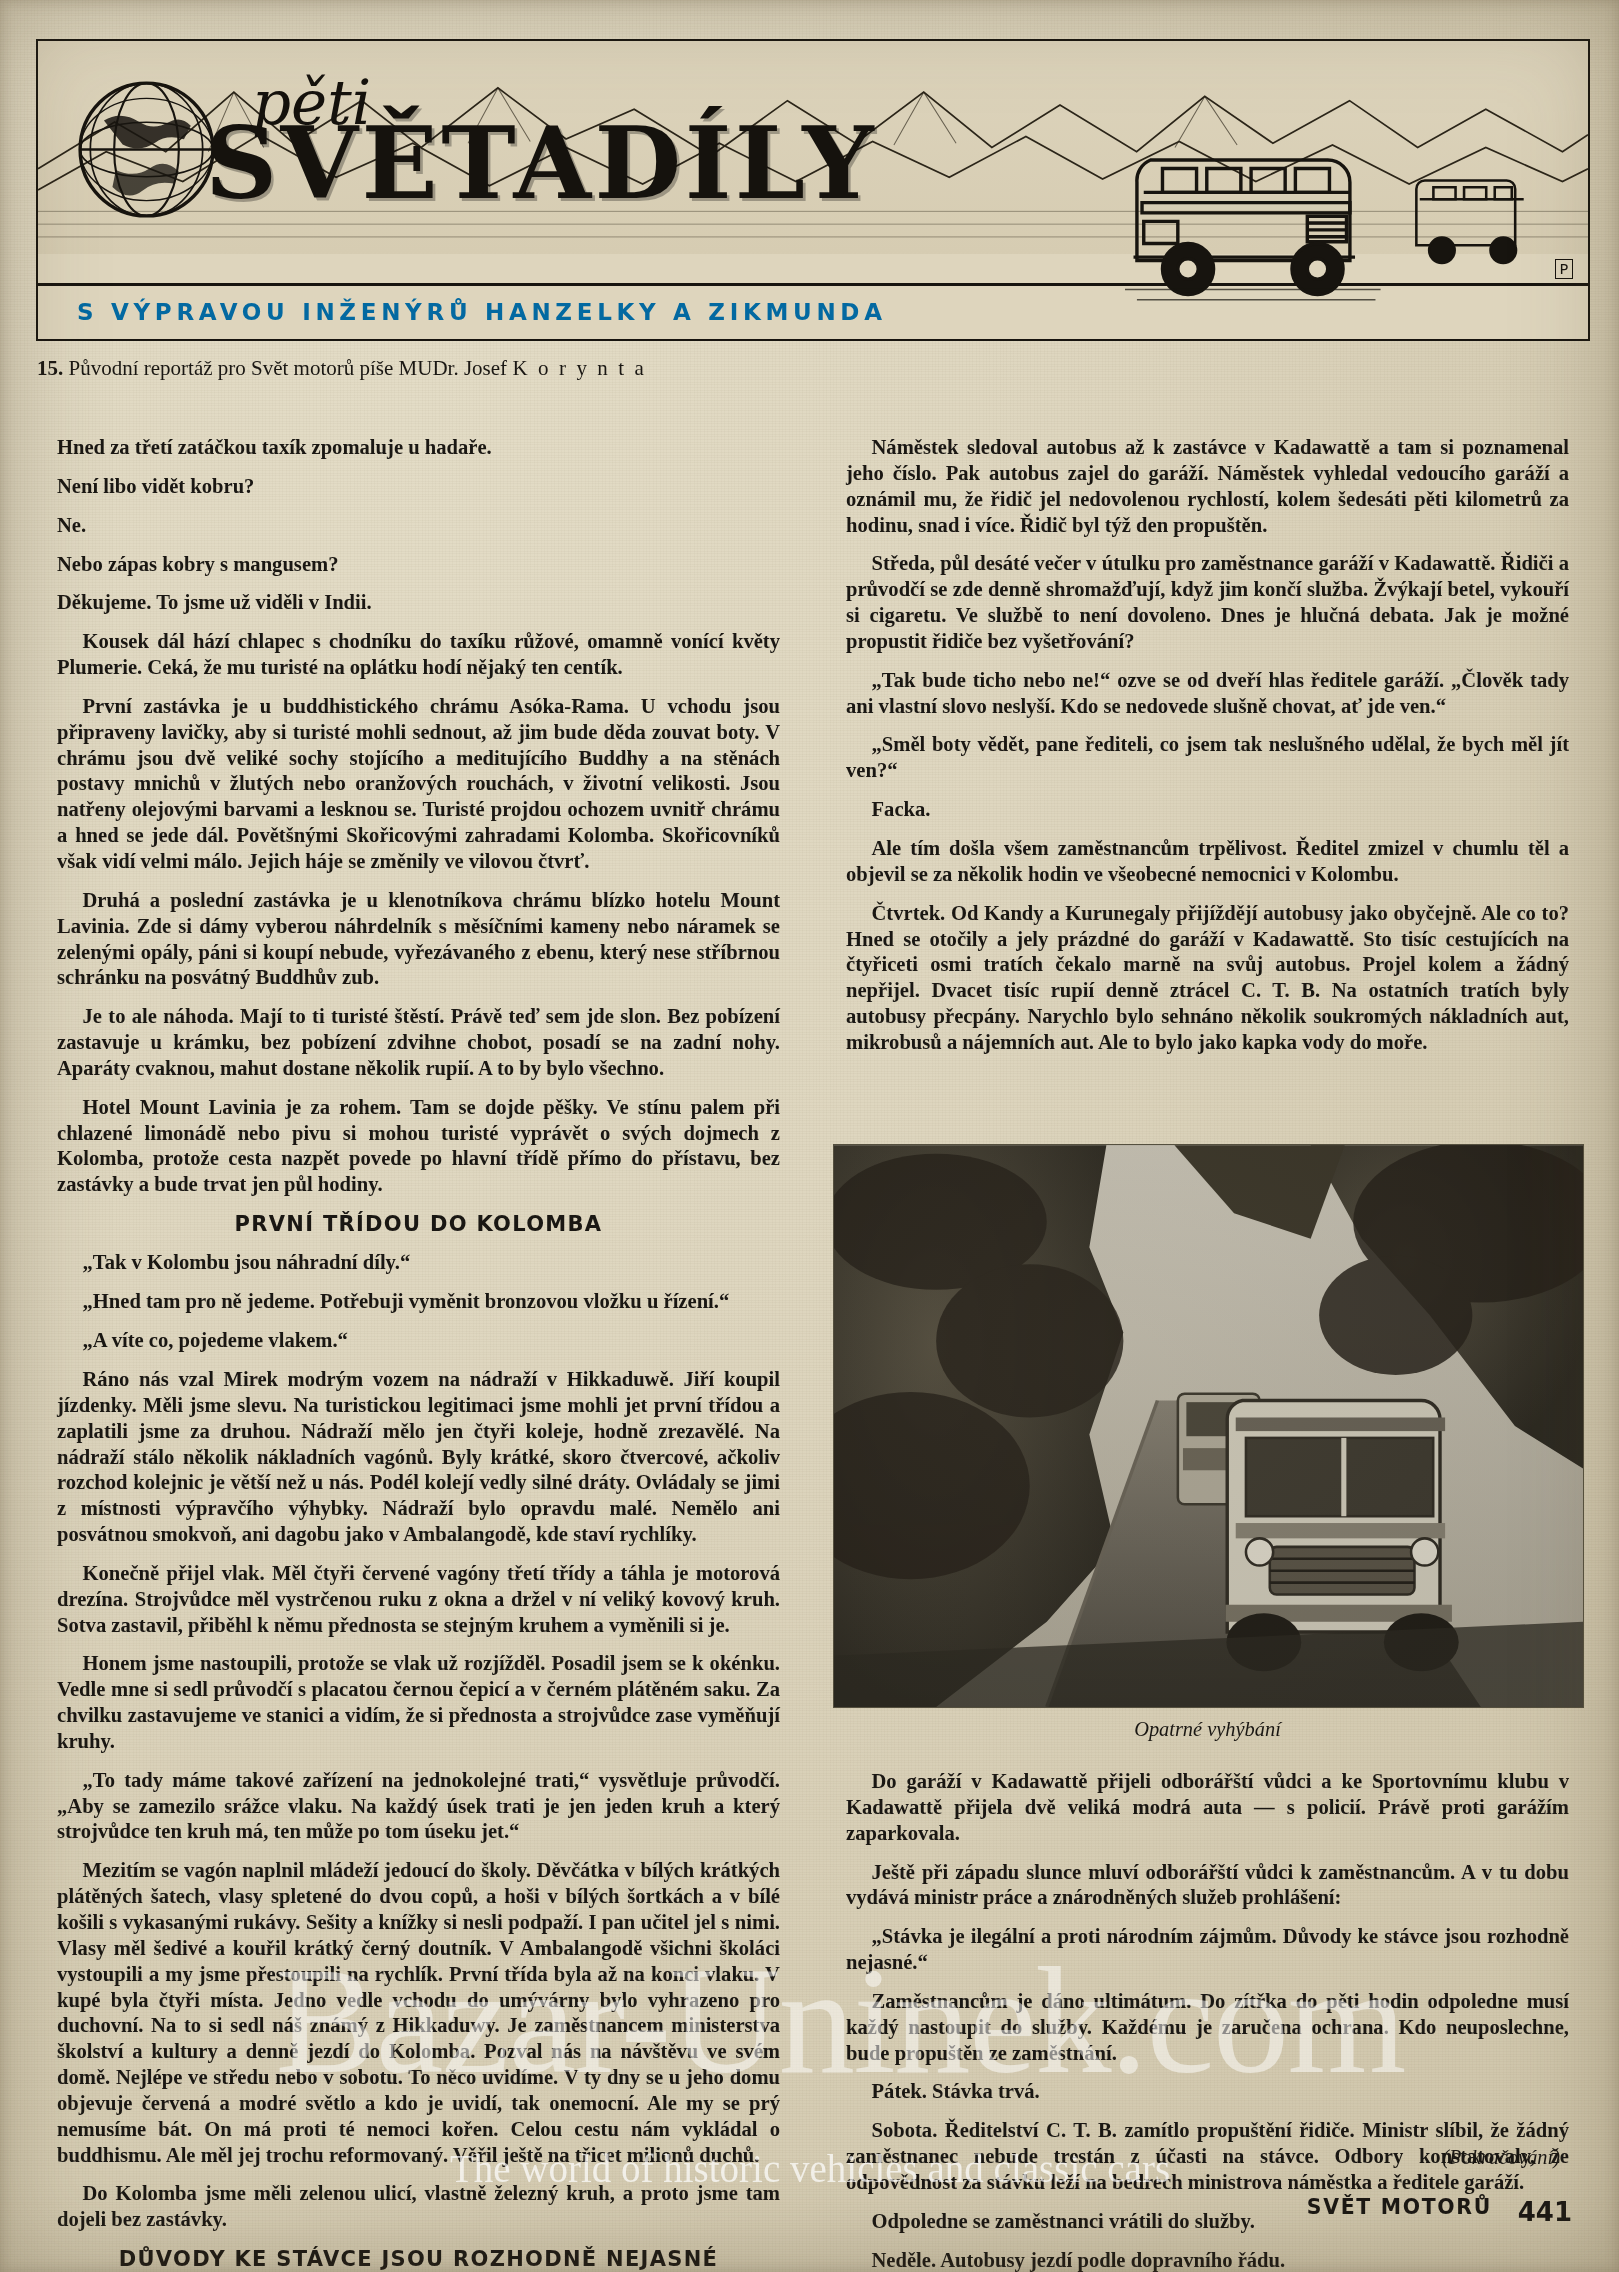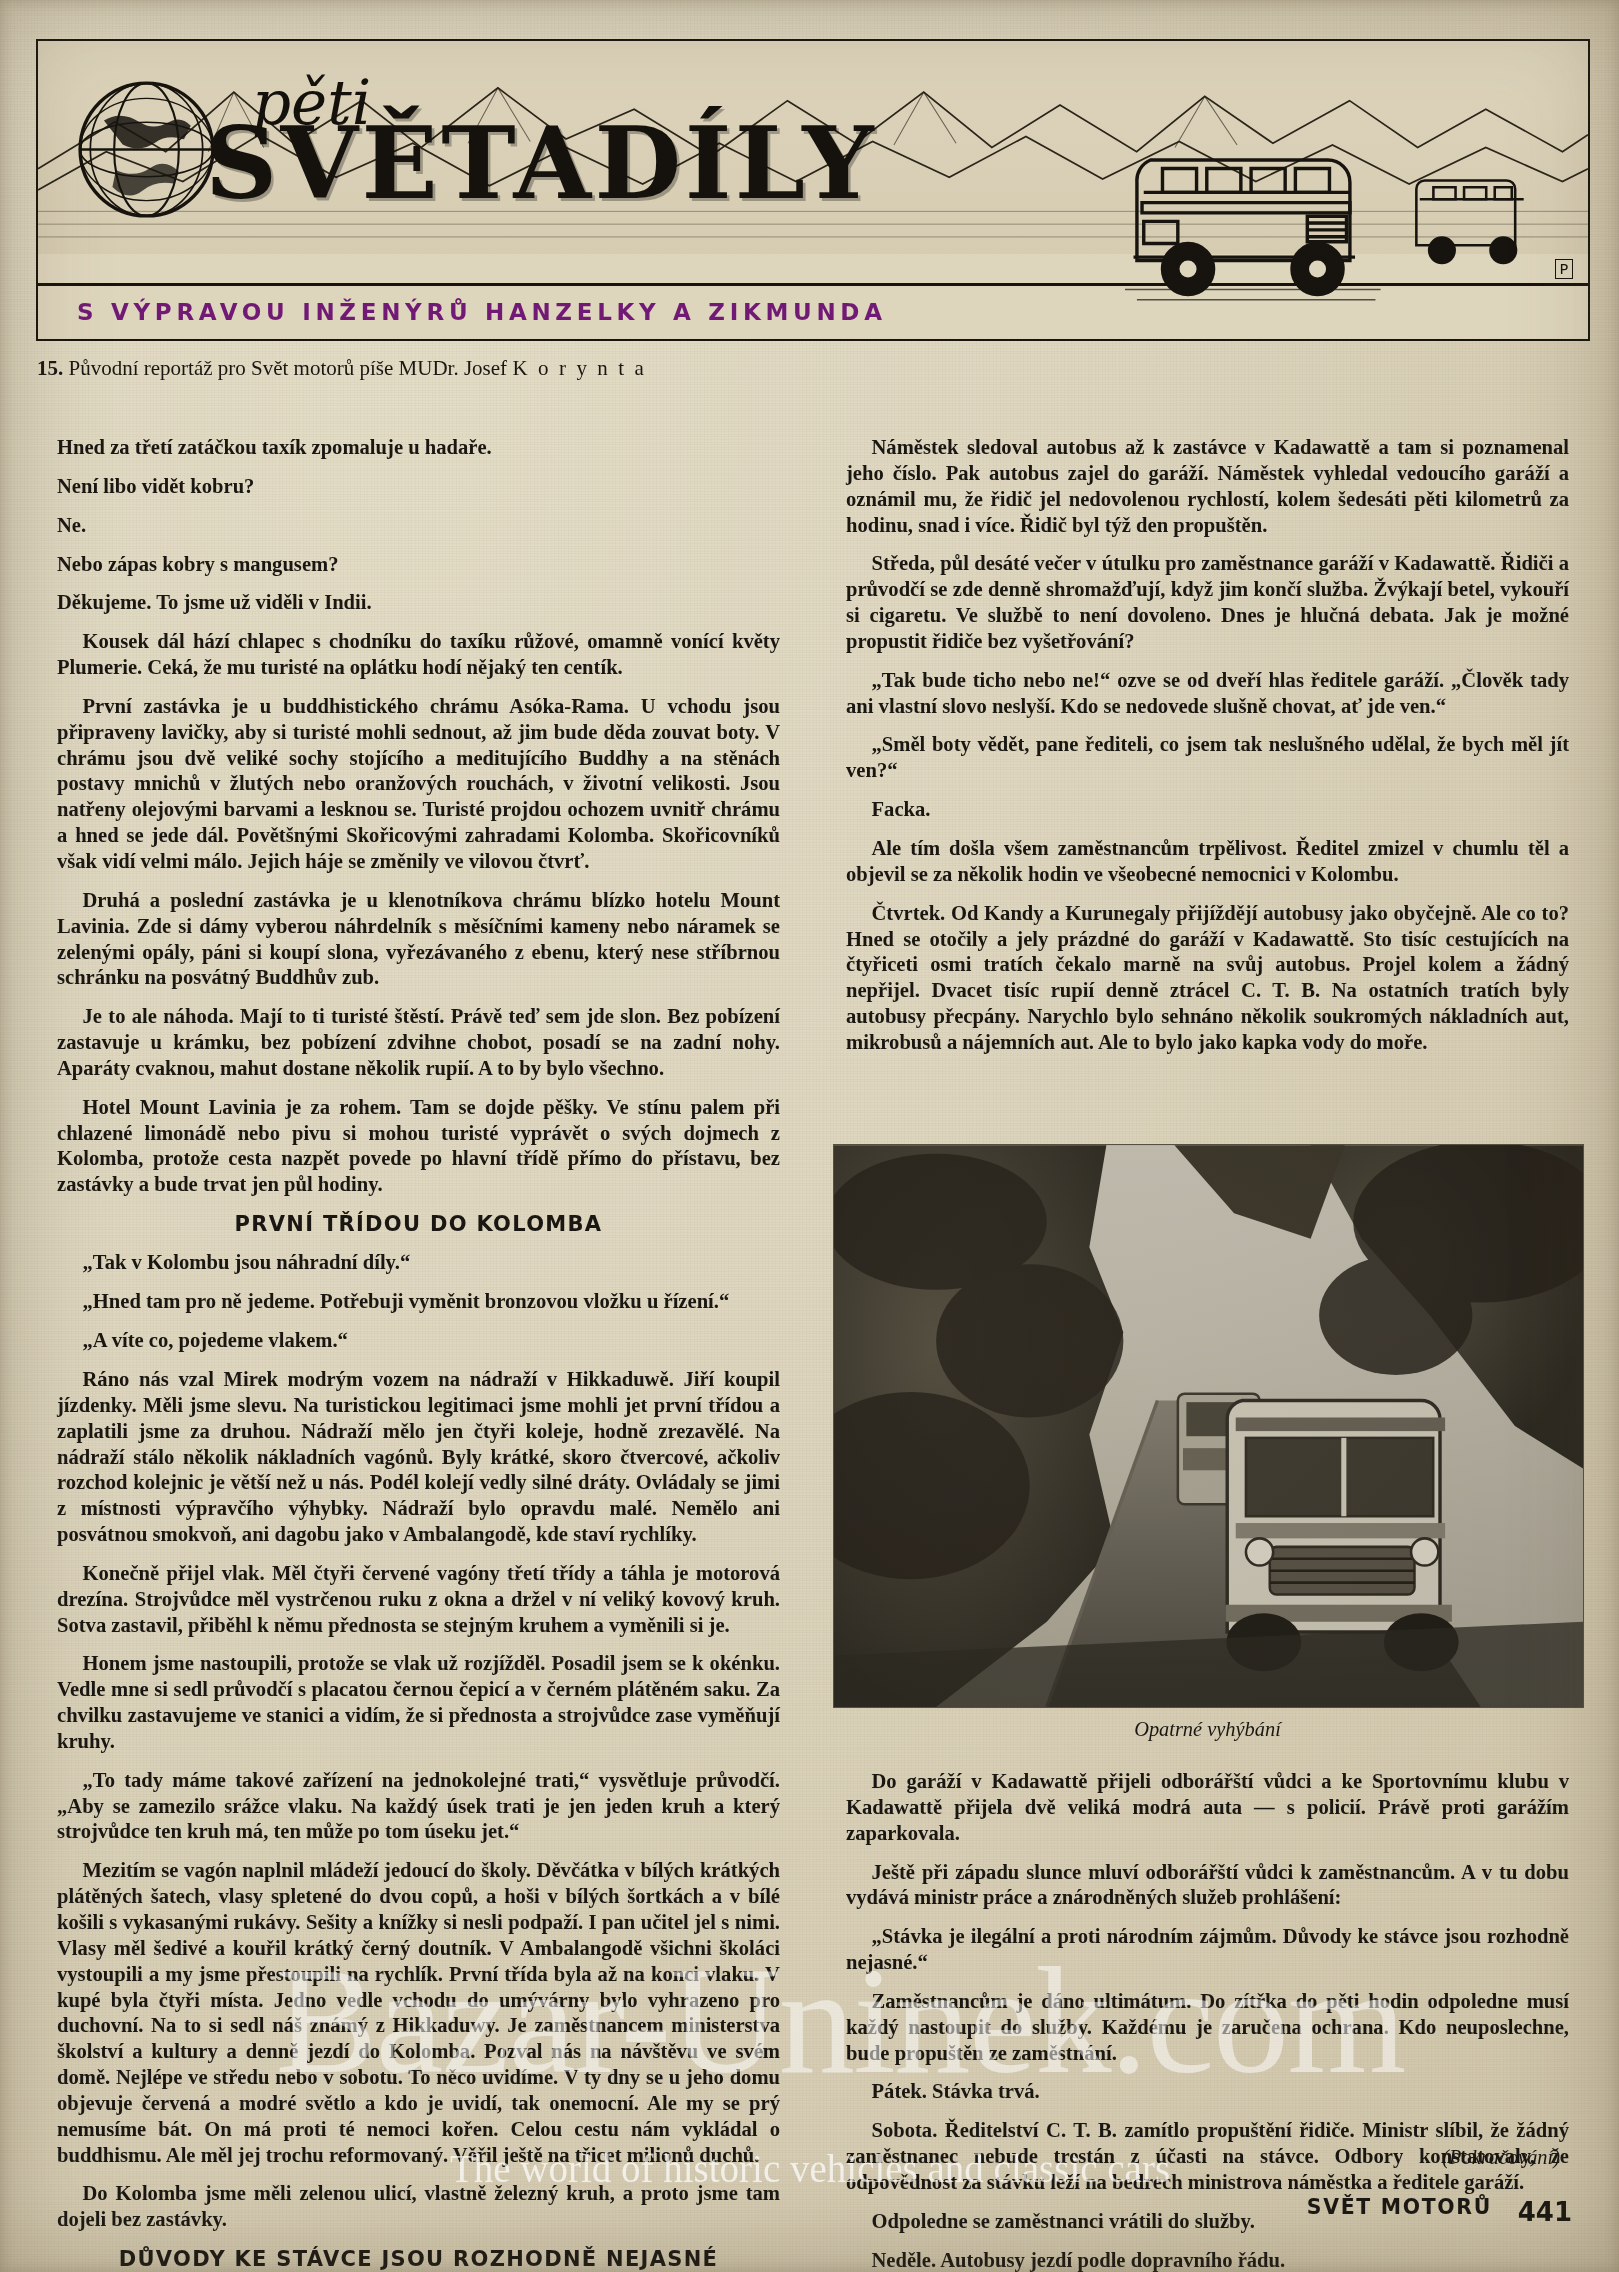--- a/index.html
+++ b/index.html
@@ -60,21 +60,21 @@
     font-size:61px;
     color:#15120d;
     margin-left:32px;
   }
   .mast-sub{
     position:absolute;left:39px;bottom:13.6px;
     font-family:"DejaVu Sans", sans-serif;
     font-weight:bold;
     font-size:23px;
     letter-spacing:4.7px;
-    color:#701a75;
+    color:#0369a1;
   }
   .mast-rule{
     position:absolute;left:0;right:0;bottom:53px;height:2.6px;background:#17140f;
   }
   .bus-art{position:absolute;right:20.4px;top:73px;width:443px;height:213px;}
   .mast-p{
     position:absolute;right:15.3px;bottom:60px;
     font-family:"DejaVu Sans", sans-serif;font-size:14.5px;color:#15120d;
     border:0.9px solid #15120d;padding:0.9px 3.4px;
   }
@@ -255,21 +255,21 @@
   </div>
 
   <div class="col left">
     <p class="noind">Hned za třetí zatáčkou taxík zpomaluje u hadaře.</p>
     <p class="noind">Není libo vidět kobru?</p>
     <p class="noind">Ne.</p>
     <p class="noind">Nebo zápas kobry s mangusem?</p>
     <p class="noind">Děkujeme. To jsme už viděli v Indii.</p>
     <p>Kousek dál hází chlapec s chodníku do taxíku růžové, omamně vonící květy Plumerie. Ceká, že mu turisté na oplátku hodí nějaký ten centík.</p>
     <p>První zastávka je u buddhistického chrámu Asóka-Rama. U vchodu jsou připraveny lavičky, aby si turisté mohli sednout, až jim bude děda zouvat boty. V chrámu jsou dvě veliké sochy stojícího a meditujícího Buddhy a na stěnách postavy mnichů v žlutých nebo oranžových rouchách, v životní velikosti. Jsou natřeny olejovými barvami a lesknou se. Turisté projdou ochozem uvnitř chrámu a hned se jede dál. Povětšnými Skořicovými zahradami Kolomba. Skořicovníků však vidí velmi málo. Jejich háje se změnily ve vilovou čtvrť.</p>
-    <p>Druhá a poslední zastávka je u klenotníkova chrámu blízko hotelu Mount Lavinia. Zde si dámy vyberou náhrdelník s měsíčními kameny nebo náramek se zelenými opály, páni si koupí slona, vyřezávaného z ebenu, který nese stříbrnou schránku na posvátný Buddhův zub.</p>
+    <p>Druhá a poslední zastávka je u klenotníkova chrámu blízko hotelu Mount Lavinia. Zde si dámy vyberou náhrdelník s měsíčními kameny nebo náramek se zelenými opály, páni si koupí nebude, vyřezávaného z ebenu, který nese stříbrnou schránku na posvátný Buddhův zub.</p>
     <p>Je to ale náhoda. Mají to ti turisté štěstí. Právě teď sem jde slon. Bez pobízení zastavuje u krámku, bez pobízení zdvihne chobot, posadí se na zadní nohy. Aparáty cvaknou, mahut dostane několik rupií. A to by bylo všechno.</p>
     <p>Hotel Mount Lavinia je za rohem. Tam se dojde pěšky. Ve stínu palem při chlazené limonádě nebo pivu si mohou turisté vyprávět o svých dojmech z Kolomba, protože cesta nazpět povede po hlavní třídě přímo do přístavu, bez zastávky a bude trvat jen půl hodiny.</p>
 
     <div class="subhead">PRVNÍ TŘÍDOU DO KOLOMBA</div>
 
     <p>„Tak v Kolombu jsou náhradní díly.“</p>
     <p>„Hned tam pro ně jedeme. Potřebuji vyměnit bronzovou vložku u řízení.“</p>
     <p>„A víte co, pojedeme vlakem.“</p>
     <p>Ráno nás vzal Mirek modrým vozem na nádraží v Hikkaduwě. Jiří koupil jízdenky. Měli jsme slevu. Na turistickou legitimaci jsme mohli jet první třídou a zaplatili jsme za druhou. Nádraží mělo jen čtyři koleje, hodně zrezavělé. Na nádraží stálo několik nákladních vagónů. Byly krátké, skoro čtvercové, ačkoliv rozchod kolejnic je větší než u nás. Podél kolejí vedly silné dráty. Ovládaly se jimi z místnosti výpravčího výhybky. Nádraží bylo opravdu malé. Nemělo ani posvátnou smokvoň, ani dagobu jako v Ambalangodě, kde staví rychlíky.</p>
     <p>Konečně přijel vlak. Měl čtyři červené vagóny třetí třídy a táhla je motorová drezína. Strojvůdce měl vystrčenou ruku z okna a držel v ní veliký kovový kruh. Sotva zastavil, přiběhl k němu přednosta se stejným kruhem a vyměnili si je.</p>

